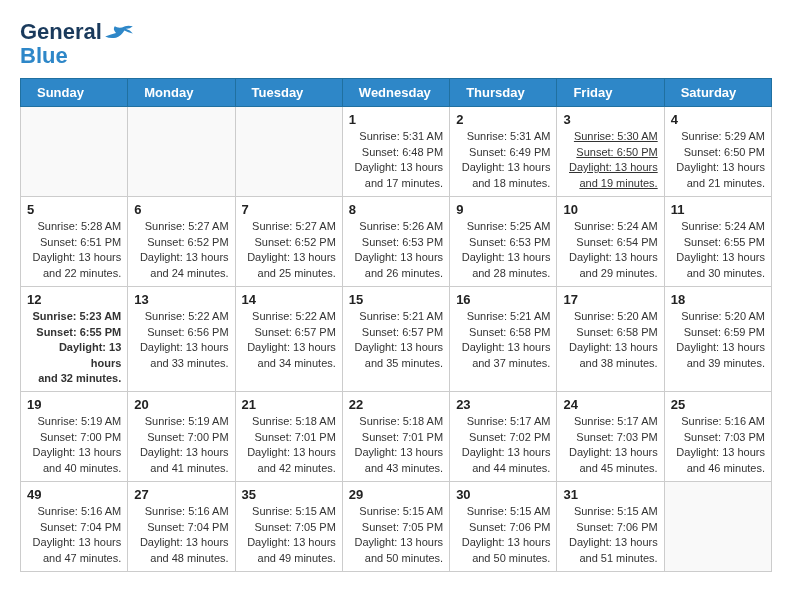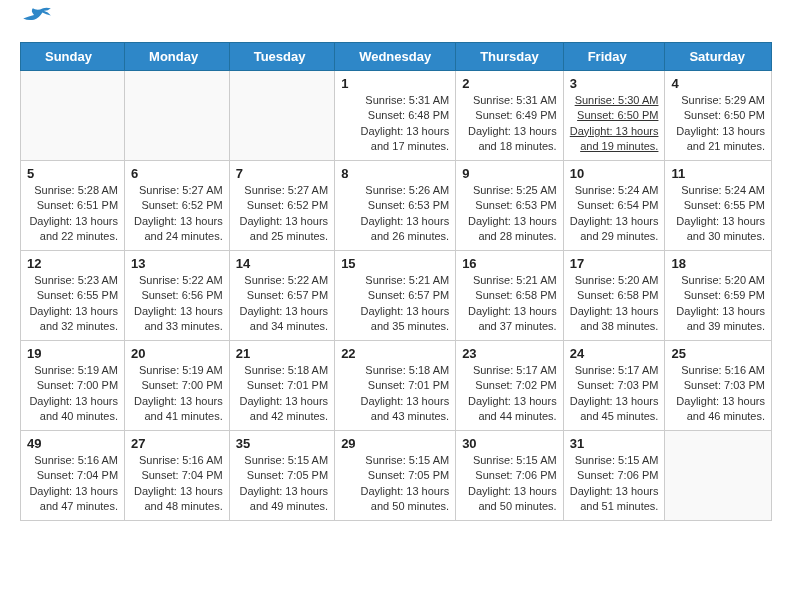--- a/index.html
+++ b/index.html
@@ -39,21 +39,21 @@
     .calendar {
       width: 100%;
       border-collapse: collapse;
       border: 1px solid #ccc;
     }
     .calendar th {
       background: #2e87c8;
       color: #fff;
       font-size: 13px;
       font-weight: bold;
-      padding: 6px 24px;
+      padding: 6px 16px;
       border: 1px solid #2070a0;
       text-align: left;
     }
     .calendar td {
       vertical-align: top;
       border: 1px solid #ccc;
       padding: 5px 6px;
       width: calc(100% / 7);
       height: 90px;
     }
@@ -73,20 +73,23 @@
       background: #f9f9f9;
     }
   </style>
 </head>
 <body>
 
 <div class="page">
   <div class="header">
     <div class="logo">
       <div style="display:flex; align-items:center;">
+        <span style="font-size:22px; font-weight:bold; color:#1a3a5c; line-height:1.1;">
+          General<br><span style="color:#2e87c8;">Blue</span>
+        </span>
         <svg width="30" height="30" viewBox="0 0 50 35" style="margin-left:2px; margin-top:-18px;">
           <path d="M30 5 Q38 0 48 3 Q42 8 36 7 Q44 9 48 15 Q40 13 34 10 Q28 20 20 22 Q10 24 2 20 Q12 16 20 14 Q14 8 18 3 Q22 6 30 5Z" fill="#2e87c8"></path>
         </svg>
       </div>
     </div>
     <div class="title-block">
       <div class="month-title"></div>
       <div class="location-title"></div>
     </div>
   </div>
@@ -184,21 +187,21 @@
             <div class="day-num">11</div>
             <div class="day-info" style="white-space: pre-line;">Sunrise: 5:24 AM
 Sunset: 6:55 PM
 Daylight: 13 hours
 and 30 minutes.</div>
           </td>
         </tr>
         <tr>
           <td>
             <div class="day-num">12</div>
-            <div class="day-info" style="white-space: pre-line;">Sunrise: 5:23 AM
+            <div class="day-info" style="white-space: pre-line; font-weight: bold;">Sunrise: 5:23 AM
 Sunset: 6:55 PM
 Daylight: 13 hours
 and 32 minutes.</div>
           </td>
           <td>
             <div class="day-num">13</div>
             <div class="day-info" style="white-space: pre-line;">Sunrise: 5:22 AM
 Sunset: 6:56 PM
 Daylight: 13 hours
 and 33 minutes.</div>

